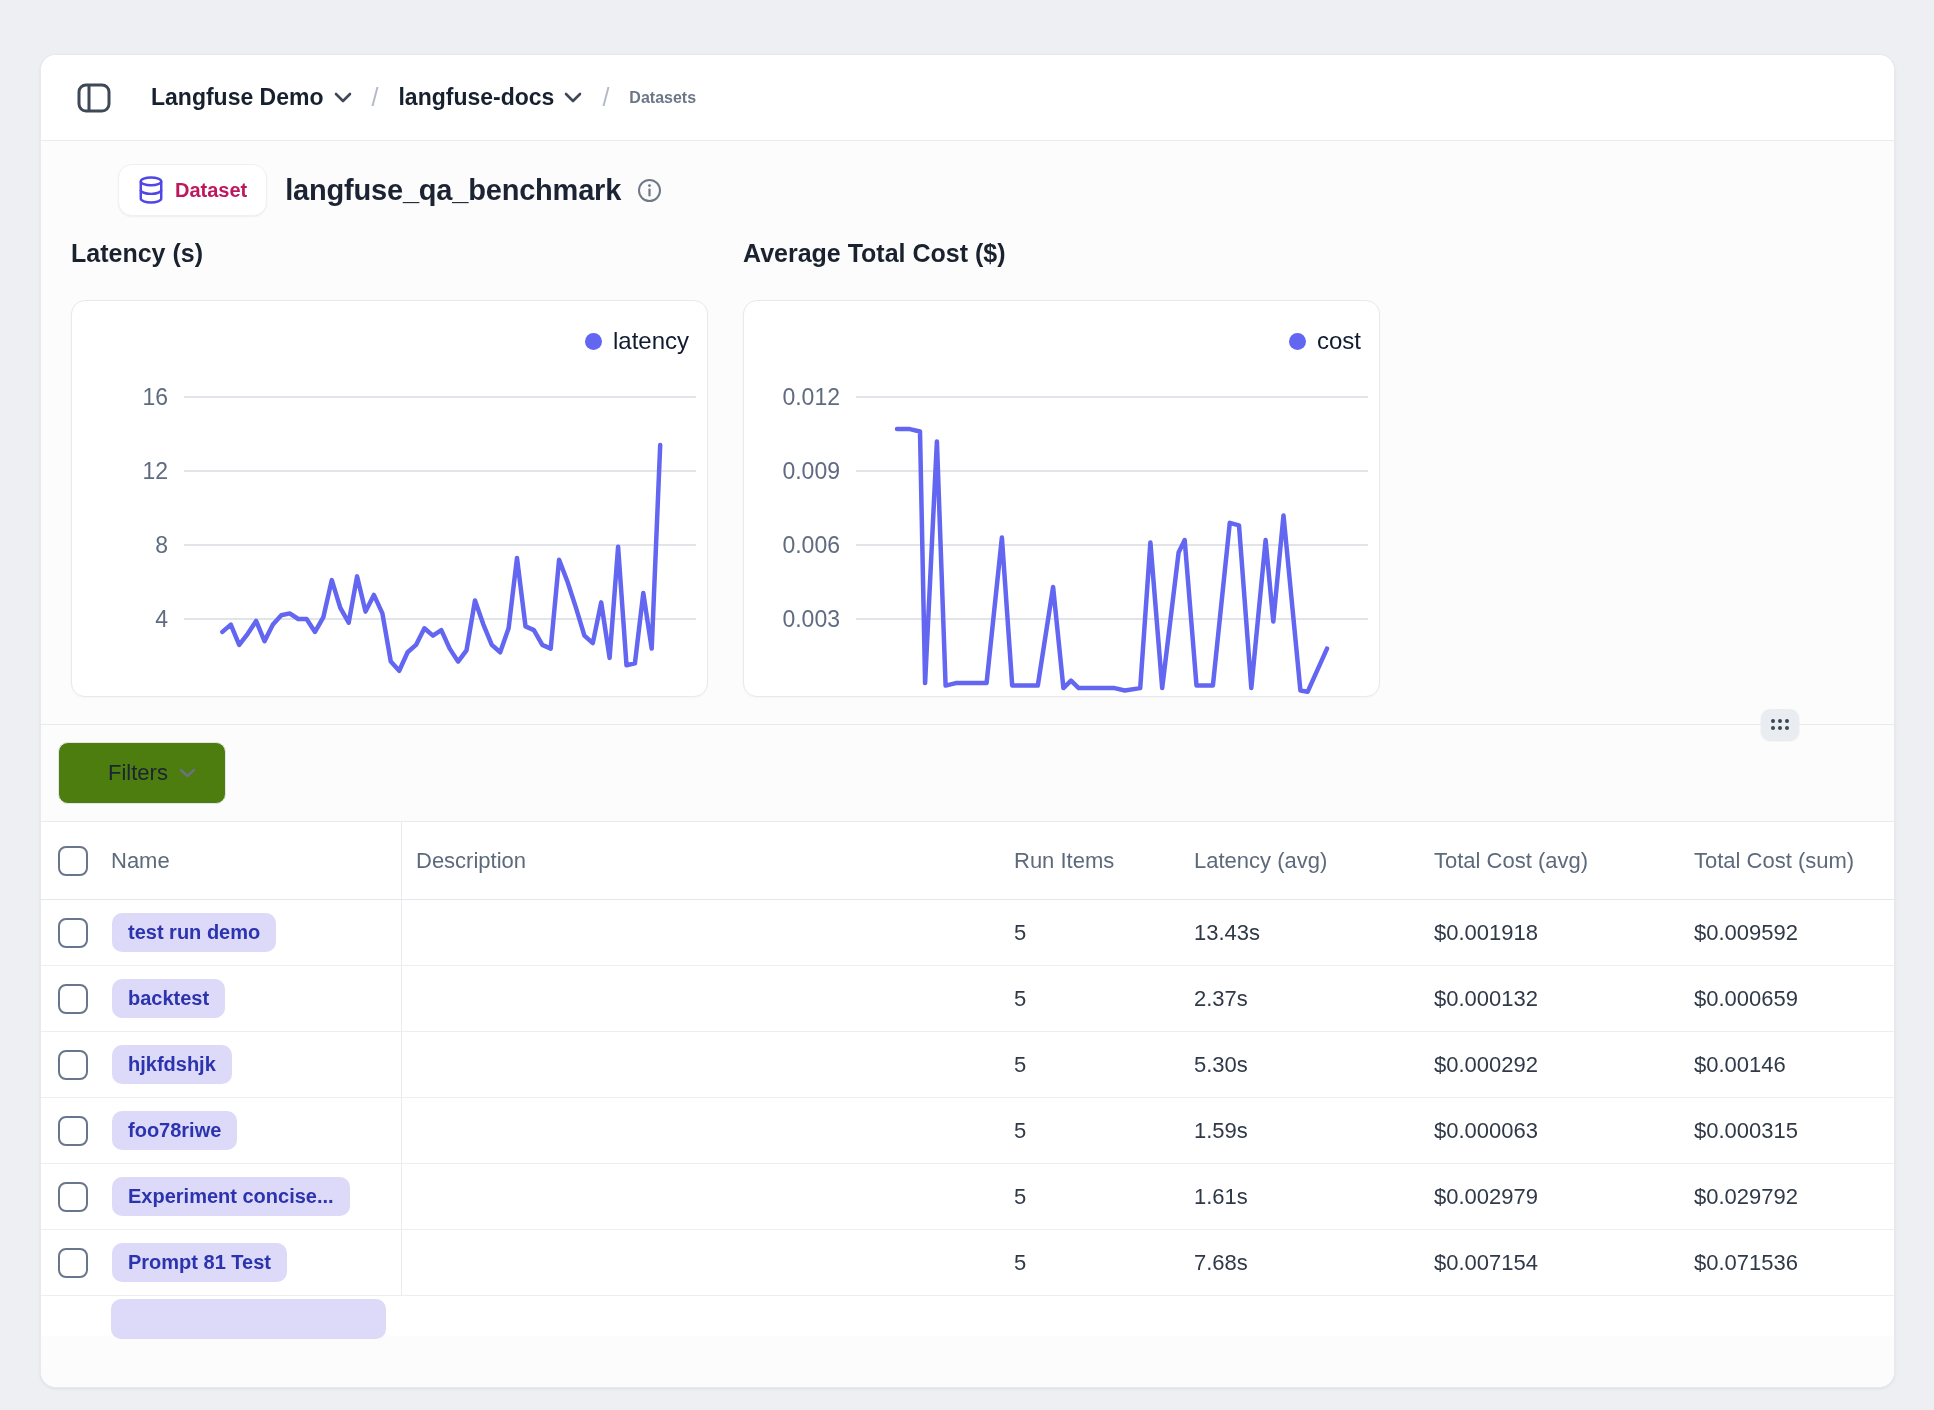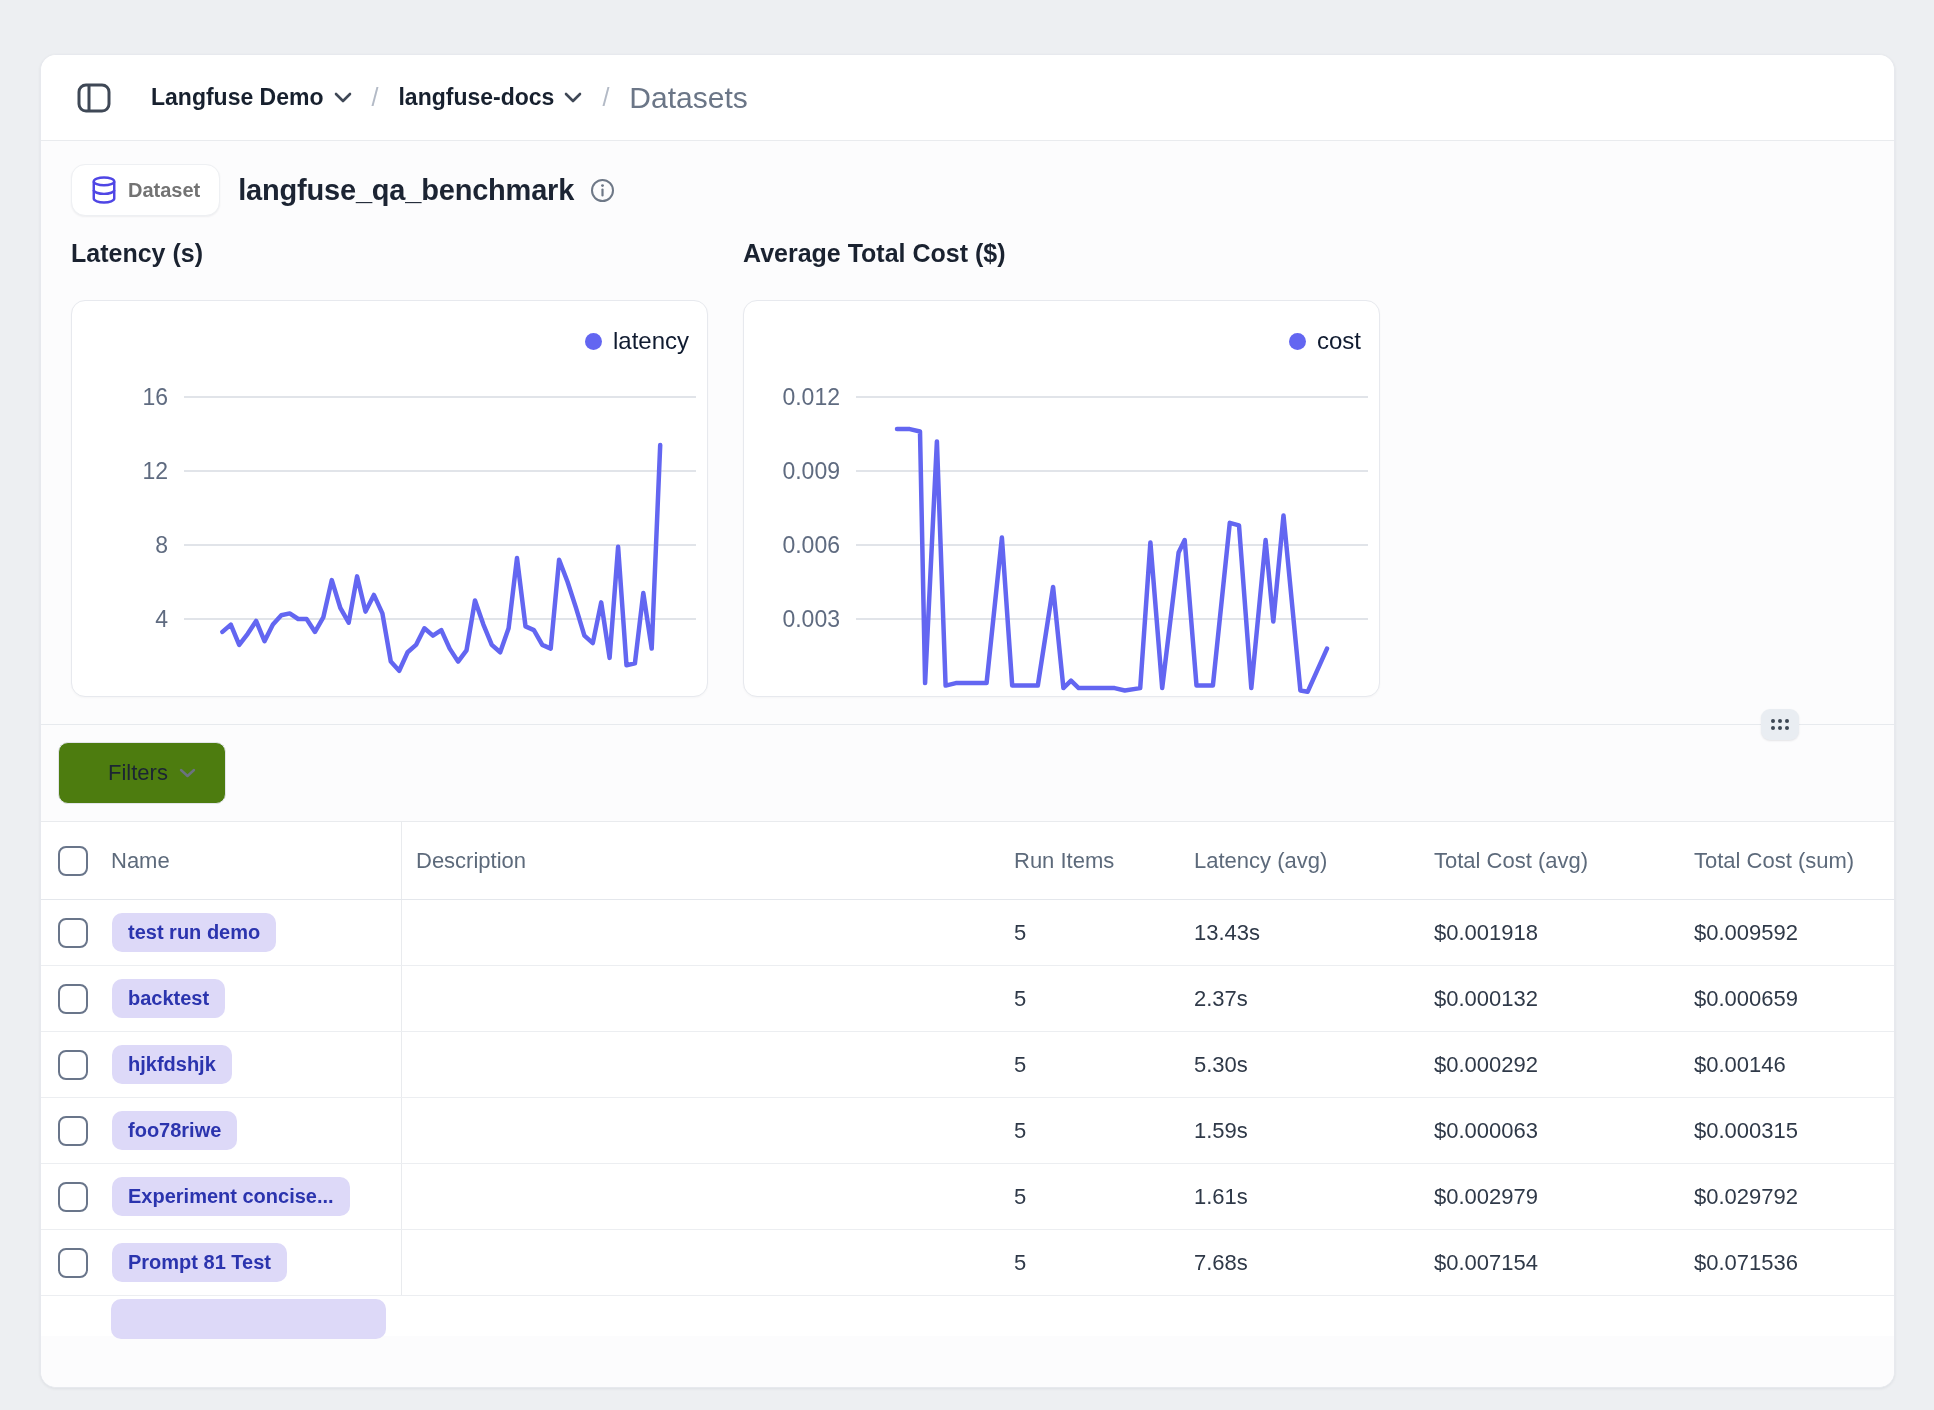--- a/index.html
+++ b/index.html
@@ -19,32 +19,32 @@
     overflow:hidden;
   }
 
   
   .app-header {
     height:86px; border-bottom:1px solid #e9ebee; background:#fff;
     display:flex; align-items:center; padding:0 36px;
   }
   .bc-item { display:flex; align-items:center; gap:10px; font-size:23px; font-weight:600; color:#17202e; cursor:pointer; }
   .bc-sep { color:#b3bac6; font-size:25px; margin:0 20px; font-weight:400; }
-  .bc-muted { font-size:30px; color:#6b7687; font-weight:400; }
+  .bc-muted { font-size:16px; color:#6b7687; font-weight:700; }
   .panel-toggle { margin-right:40px; cursor:pointer; display:flex; }
 
   .content { background:#fcfcfd; height:1247px; }
 
   
   .title-row { padding:23px 0 0 30px; display:flex; align-items:center; gap:18px; }
   .dataset-badge {
     display:flex; align-items:center; gap:11px; height:52px; padding:4px 19px;
     background:#fff; border:1px solid #eef0f3; border-radius:14px;
     box-shadow:0 1px 2px rgba(16,24,40,.06);
-    font-size:20px; font-weight:700; color:#737373;
+    font-size:20px; font-weight:700; color:#be185d;margin-left:47px;
   }
   .page-title { font-size:29px; font-weight:700; color:#1c2433; letter-spacing:-.2px; }
   .info-icon { display:flex; margin-left:-2px; }
 
   
   .tabs-bar { margin-top:32px; padding-left:18px; border-bottom:1px solid #e8eaec; display:flex; height:46px; }
   .tab { padding:0 14px; font-size:23px; line-height:41px; color:#4b5563; font-weight:500; cursor:pointer; }
   .tab.active { color:#121d33; font-weight:600; border-bottom:5px solid var(--accent,#4f46e5); }
 
   

